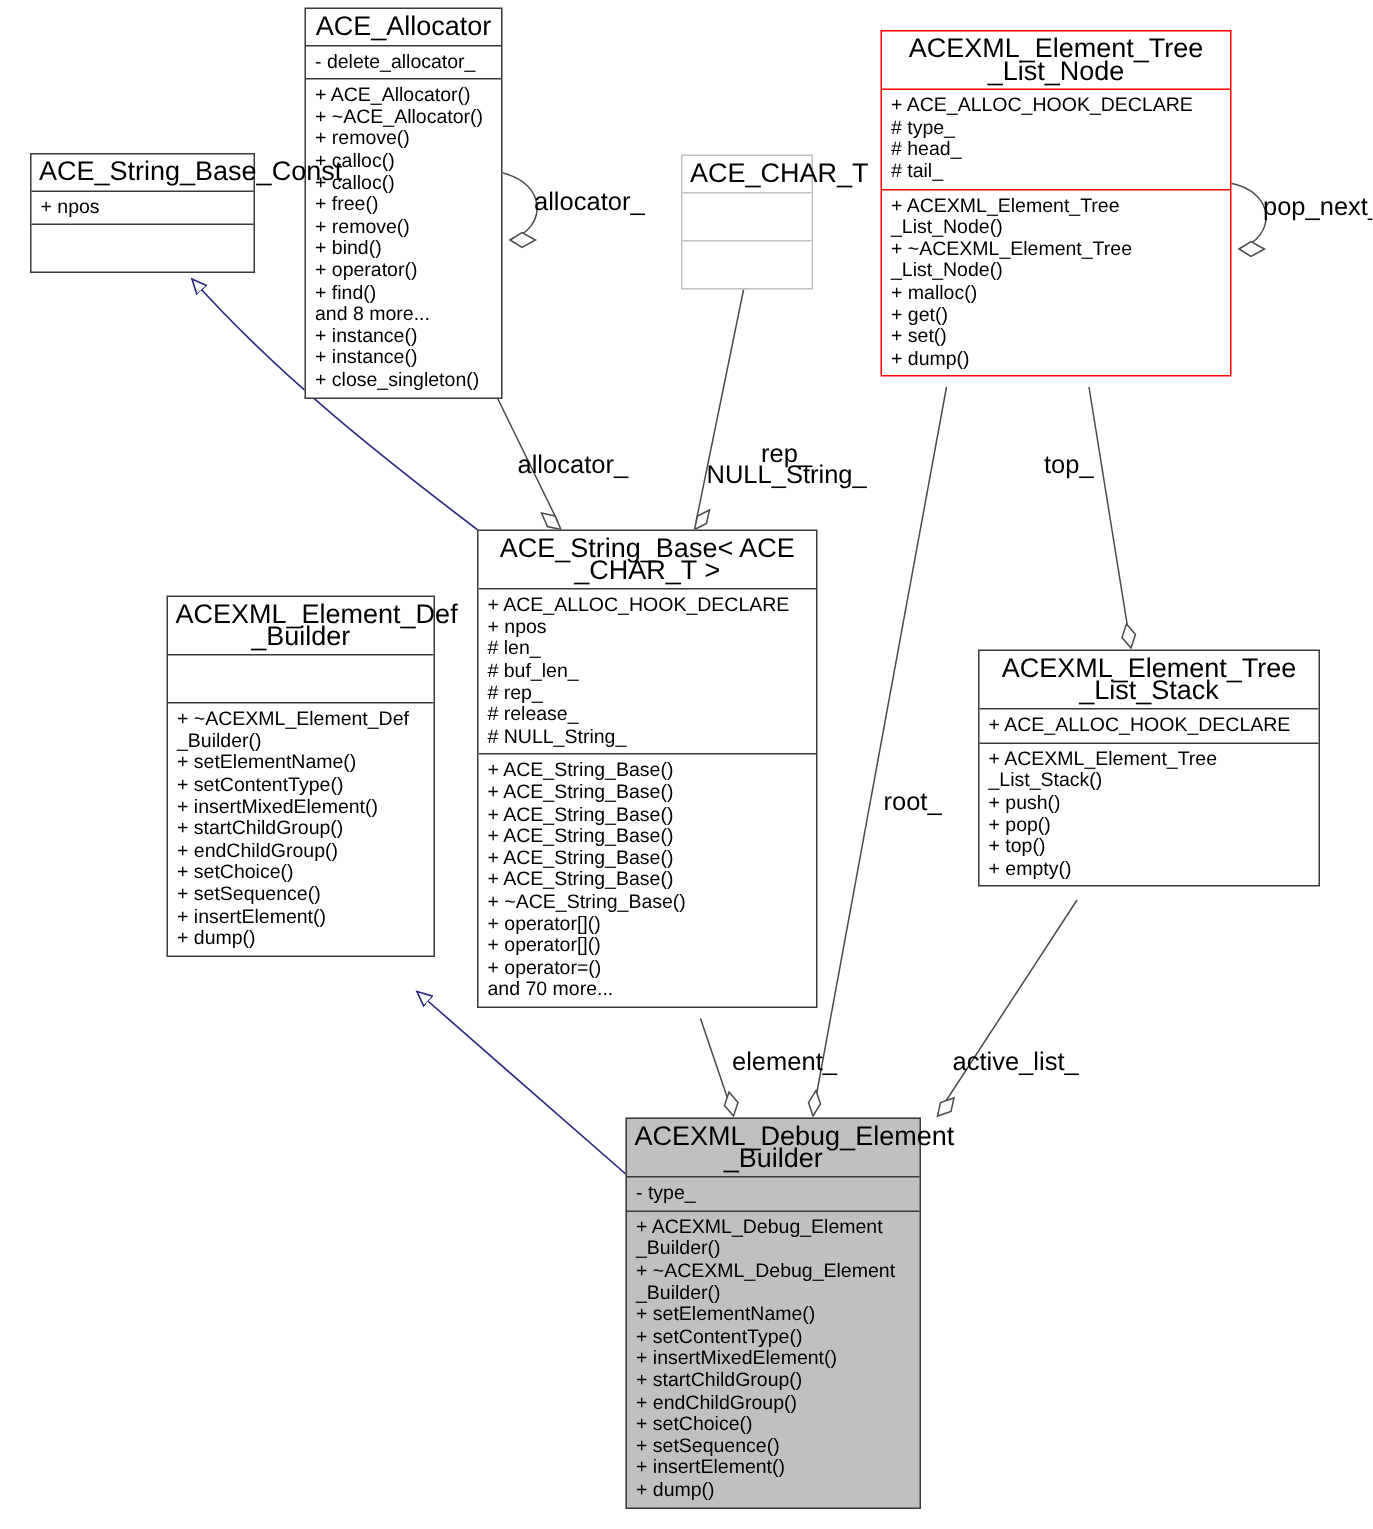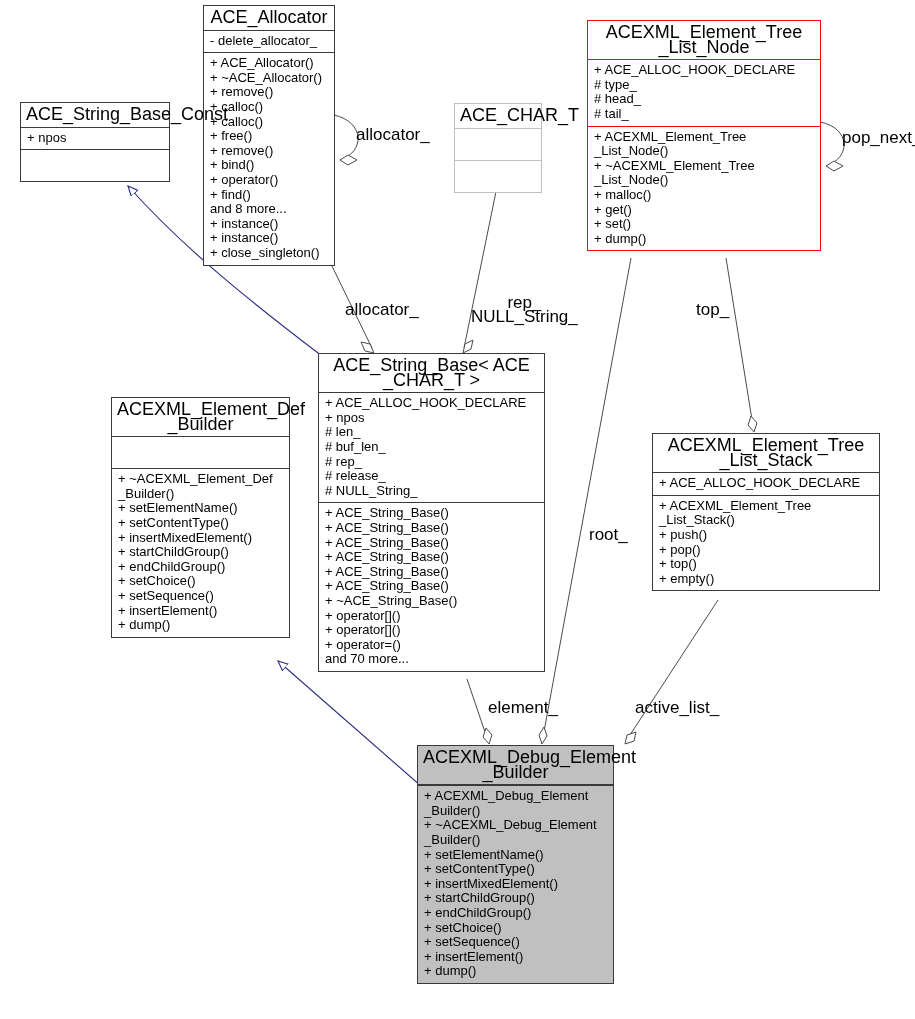--- a/index.html
+++ b/index.html
@@ -245,20 +245,23 @@
       <div class="member">+ pop()</div>
       <div class="member">+ top()</div>
       <div class="member">+ empty()</div>
     </div>
   </div>
 
   <div class="uml-class filled" style="left:417px; top:745px; width:197px;">
     <div class="cls-title">ACEXML_Debug_Element
 _Builder</div>
     <div class="cls-sep"></div>
+    <div class="cls-attrs">
+      <div class="member">- type_</div>
+    </div>
     <div class="cls-sep"></div>
     <div class="cls-ops">
       <div class="member">+ ACEXML_Debug_Element
 _Builder()</div>
       <div class="member">+ ~ACEXML_Debug_Element
 _Builder()</div>
       <div class="member">+ setElementName()</div>
       <div class="member">+ setContentType()</div>
       <div class="member">+ insertMixedElement()</div>
       <div class="member">+ startChildGroup()</div>

